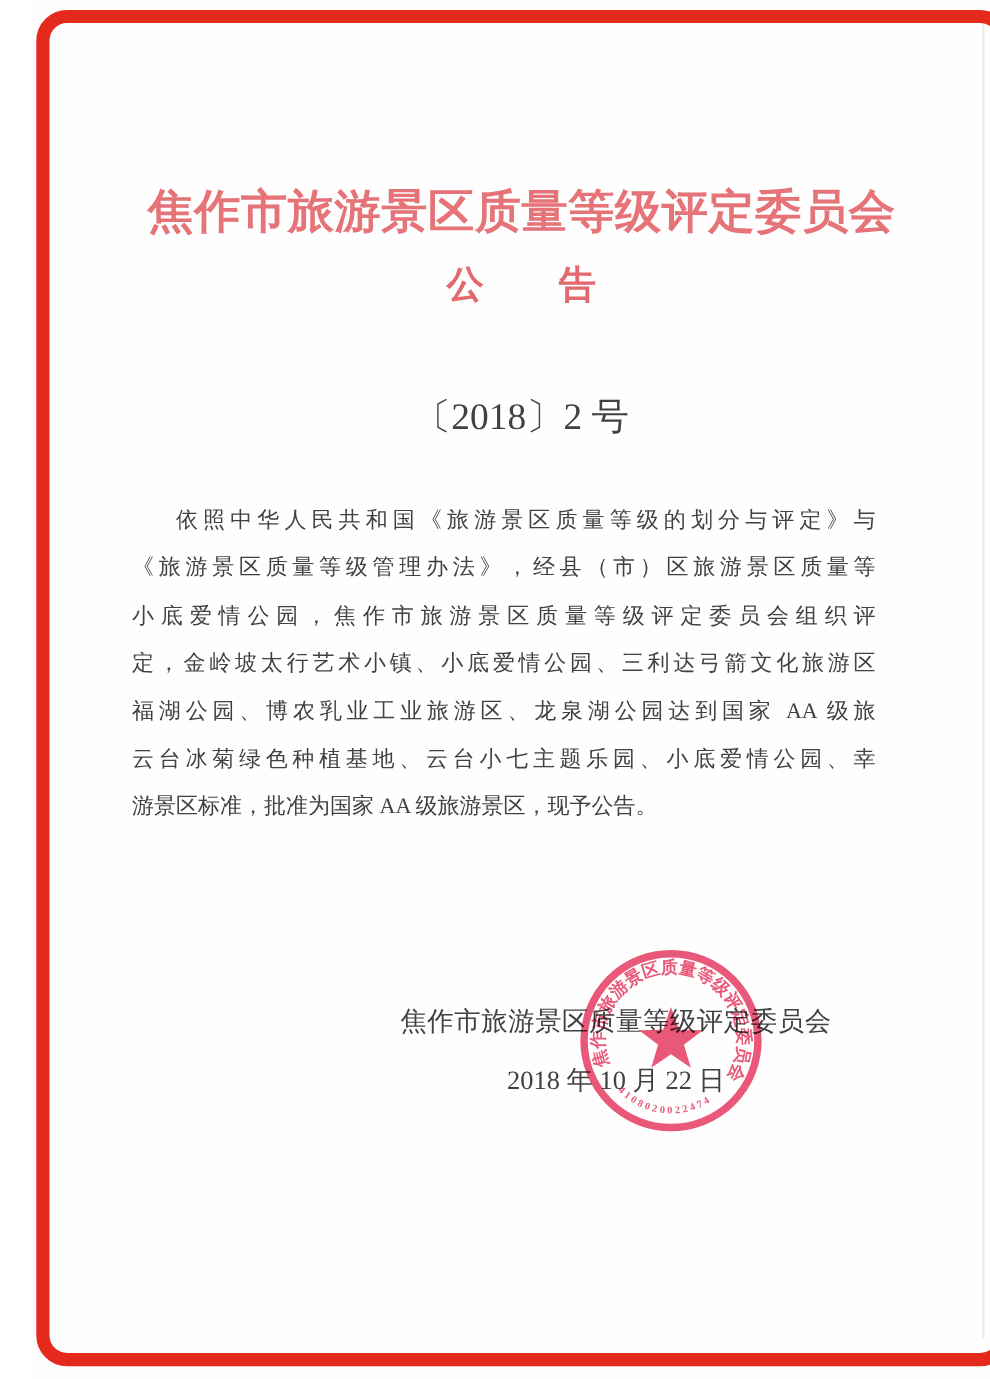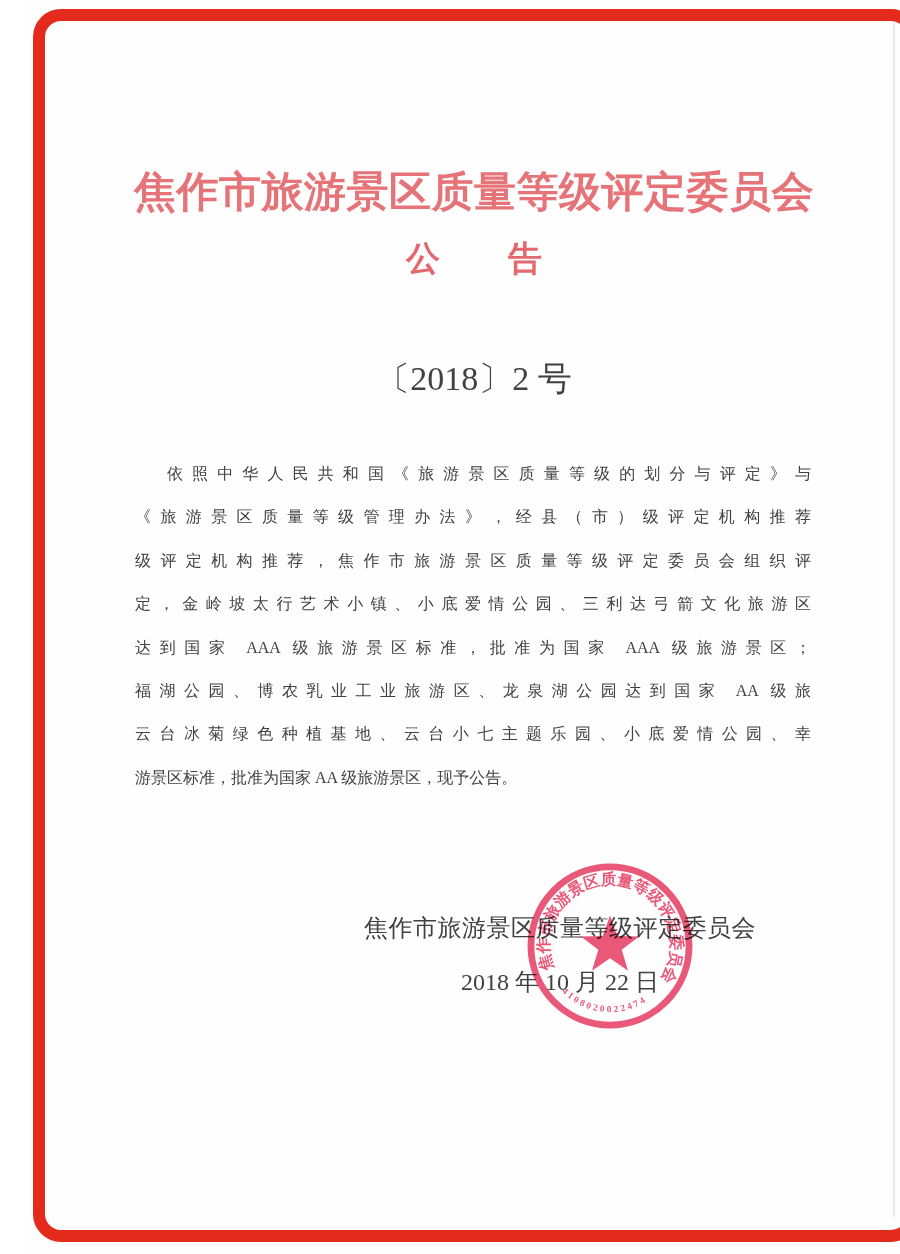--- a/index.html
+++ b/index.html
@@ -66,24 +66,24 @@
     top: 356px;
     left: 0;
     width: 100%;
     text-align: center;
     font-size: 34px;
     color: var(--body-ink);
   }
   .doc-body {
     position: absolute;
     top: 452px;
-    left: 111px;
+    left: 96px;
     width: 676px;
     color: var(--body-ink);
-    font-size: 16px;
+    font-size: 20px;
   }
   .doc-body .line {
     height: 43.4px;
     line-height: 43.4px;
     text-align: justify;
     text-align-last: justify;
     text-justify: inter-character;
     white-space: nowrap;
   }
   .doc-body .line.indent { text-indent: 2em; }
@@ -138,24 +138,23 @@
   <div class="scan-line"></div>
 
   <div class="doc-title">焦作市旅游景区质量等级评定委员会</div>
 
   <div class="doc-subtitle">公　　告</div>
 
   <div class="doc-number">〔2018〕2 号</div>
 
   <div class="doc-body">
     <div class="line indent">依照中华人民共和国《旅游景区质量等级的划分与评定》与</div>
-    <div class="line">《旅游景区质量等级管理办法》，经县（市）级评定机构推荐</div>
-    <div class="line">级评定机构推荐，焦作市旅游景区质量等级评定委员会组织评</div>
+    <div class="line">《旅游景区质量等级管理办法》，经县（市）区旅游景区质量等</div>
+    <div class="line">小底爱情公园，焦作市旅游景区质量等级评定委员会组织评</div>
     <div class="line">定，金岭坡太行艺术小镇、小底爱情公园、三利达弓箭文化旅游区</div>
-    <div class="line">达到国家 AAA 级旅游景区标准，批准为国家 AAA 级旅游景区；</div>
     <div class="line">福湖公园、博农乳业工业旅游区、龙泉湖公园达到国家 AA 级旅</div>
     <div class="line">云台冰菊绿色种植基地、云台小七主题乐园、小底爱情公园、幸</div>
     <div class="line last">游景区标准，批准为国家 AA 级旅游景区，现予公告。</div>
   </div>
 
   <div class="sig-block">
     <div class="sig-committee">焦作市旅游景区质量等级评定委员会</div>
     <div class="sig-date">2018 年 10 月 22 日</div>
   </div>
 

